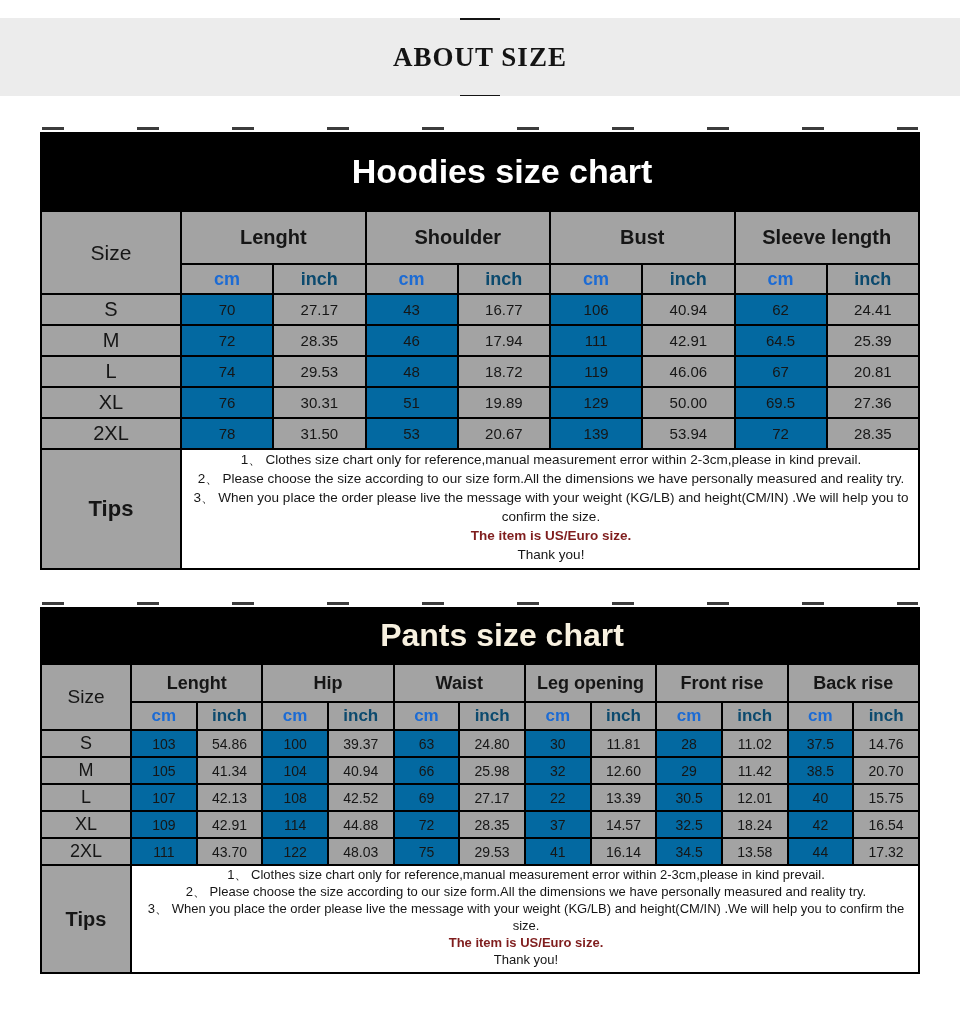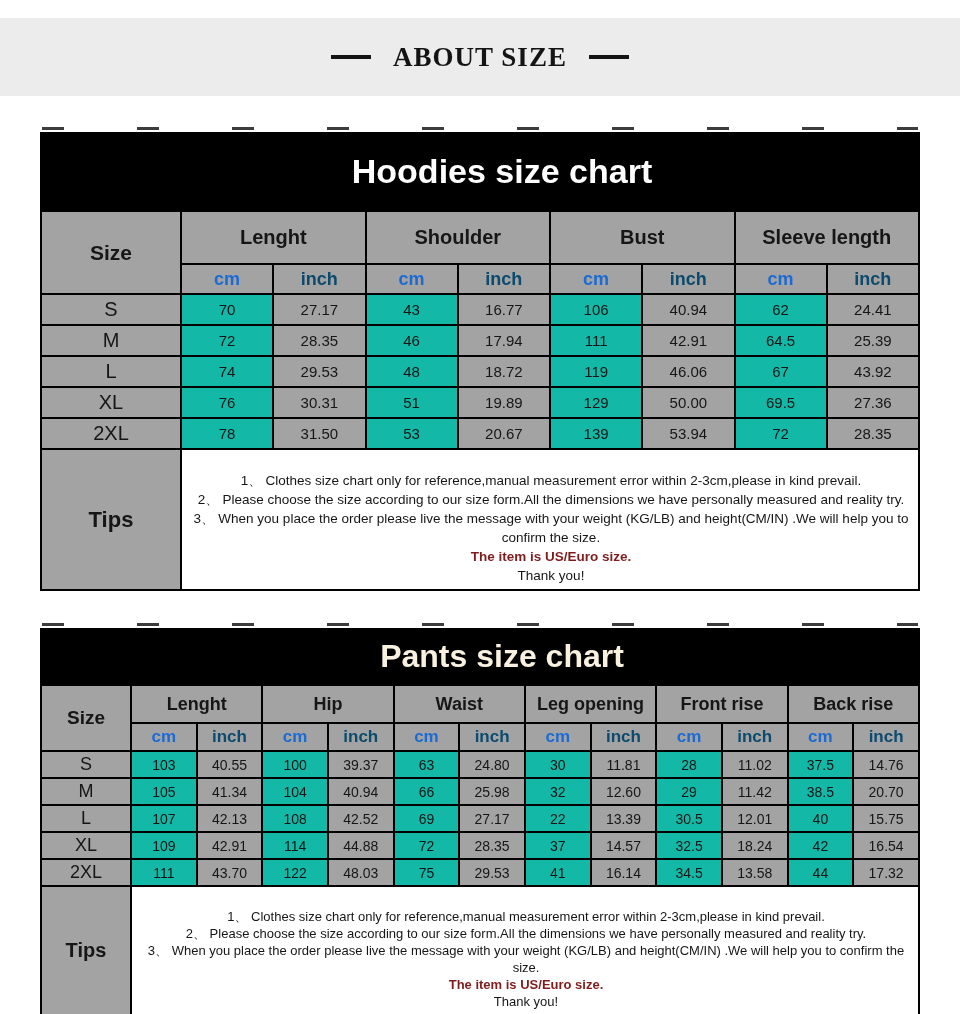--- a/index.html
+++ b/index.html
@@ -5,21 +5,21 @@
   html,body { margin:0; padding:0; }
   body {
     width:960px; height:1014px; background:#ffffff;
     font-family:"Liberation Sans","DejaVu Sans",sans-serif;
     color:#151515; overflow:hidden;
   }
 
   
   .about-band {
     margin-top:18px; height:78px; background:#ececec;
-    display:flex; align-items:center; justify-content:center; gap:22px;
+    display:flex; align-items:center; justify-content:center; gap:22px;flex-direction:column;
   }
   .about-title {
     font-family:"Liberation Serif","DejaVu Serif",serif;
     font-weight:bold; font-size:27px; letter-spacing:1px; color:#141414;
     white-space:nowrap;
   }
   .dash { width:40px; height:4px; background:#141414; }
 
   
   .size-chart { width:880px; margin:0 auto; position:relative; }
@@ -39,43 +39,43 @@
   
   table.grid { border-collapse:collapse; width:880px; table-layout:fixed; }
   table.grid th, table.grid td {
     border:2px solid #000; text-align:center; vertical-align:middle;
     color:#161616; overflow:hidden;
   }
   .hoodies col.size-col { width:140px; }
   .pants   col.size-col { width:90px; }
 
   .group-h, .size-h, .unit, .size-cell, .cell-inch, .tips-label { background:#a3a3a3; }
-  .cell-cm { background:#14b8a6; }
-
-  .size-h  { font-weight:bold; }
+  .cell-cm { background:#0369a1; }
+
+  .size-h  { font-weight:normal; }
   .group-h { font-weight:bold; }
   .unit.cm   { color:#1c6bd4; font-weight:bold; }
   .unit.inch { color:#0c4a6e; font-weight:bold; }
   .size-cell { font-weight:normal; }
 
   .hoodies .size-h  { font-size:21px; }
   .hoodies .group-h { height:49px; font-size:20px; }
   .hoodies .unit    { height:26px; font-size:18px; }
   .hoodies tbody.data td { height:27px; font-size:15px; }
   .hoodies tbody.data .size-cell { font-size:20px; }
   .hoodies .tips-label { font-size:22px; font-weight:bold; }
 
   .pants .size-h  { font-size:19px; }
   .pants .group-h { height:34px; font-size:18px; }
   .pants .unit    { height:24px; font-size:17px; }
   .pants tbody.data td { height:23px; font-size:14px; }
   .pants tbody.data .size-cell { font-size:18px; }
   .pants .tips-label { font-size:20px; font-weight:bold; }
 
-  td.tips-content { background:#ffffff; text-align:left; padding:21px 8px 4px 10px; }
+  td.tips-content { background:#ffffff; text-align:left; padding:0 8px 4px 10px; }
   .tips-content p { margin:0; }
   .hoodies .tips-content p { font-size:13.5px; line-height:19px; }
   .pants   .tips-content p { font-size:13px;   line-height:17px; }
   .tips-content p.red { color:#7f1d1d; font-weight:bold; }
 </style>
 </head>
 <body>
 
 <div class="page">
 
@@ -143,21 +143,21 @@
           </tr>
           <tr>
             <td class="size-cell">L</td>
             <td class="cell-cm">74</td>
             <td class="cell-inch">29.53</td>
             <td class="cell-cm">48</td>
             <td class="cell-inch">18.72</td>
             <td class="cell-cm">119</td>
             <td class="cell-inch">46.06</td>
             <td class="cell-cm">67</td>
-            <td class="cell-inch">43.92</td>
+            <td class="cell-inch">20.81</td>
           </tr>
           <tr>
             <td class="size-cell">XL</td>
             <td class="cell-cm">76</td>
             <td class="cell-inch">30.31</td>
             <td class="cell-cm">51</td>
             <td class="cell-inch">19.89</td>
             <td class="cell-cm">129</td>
             <td class="cell-inch">50.00</td>
             <td class="cell-cm">69.5</td>
@@ -230,21 +230,21 @@
             <th class="unit cm">cm</th>
             <th class="unit inch">inch</th>
             <th class="unit cm">cm</th>
             <th class="unit inch">inch</th>
           </tr>
       </thead>
       <tbody class="data" id="pants-body">
           <tr>
             <td class="size-cell">S</td>
             <td class="cell-cm">103</td>
-            <td class="cell-inch">40.55</td>
+            <td class="cell-inch">54.86</td>
             <td class="cell-cm">100</td>
             <td class="cell-inch">39.37</td>
             <td class="cell-cm">63</td>
             <td class="cell-inch">24.80</td>
             <td class="cell-cm">30</td>
             <td class="cell-inch">11.81</td>
             <td class="cell-cm">28</td>
             <td class="cell-inch">11.02</td>
             <td class="cell-cm">37.5</td>
             <td class="cell-inch">14.76</td>

